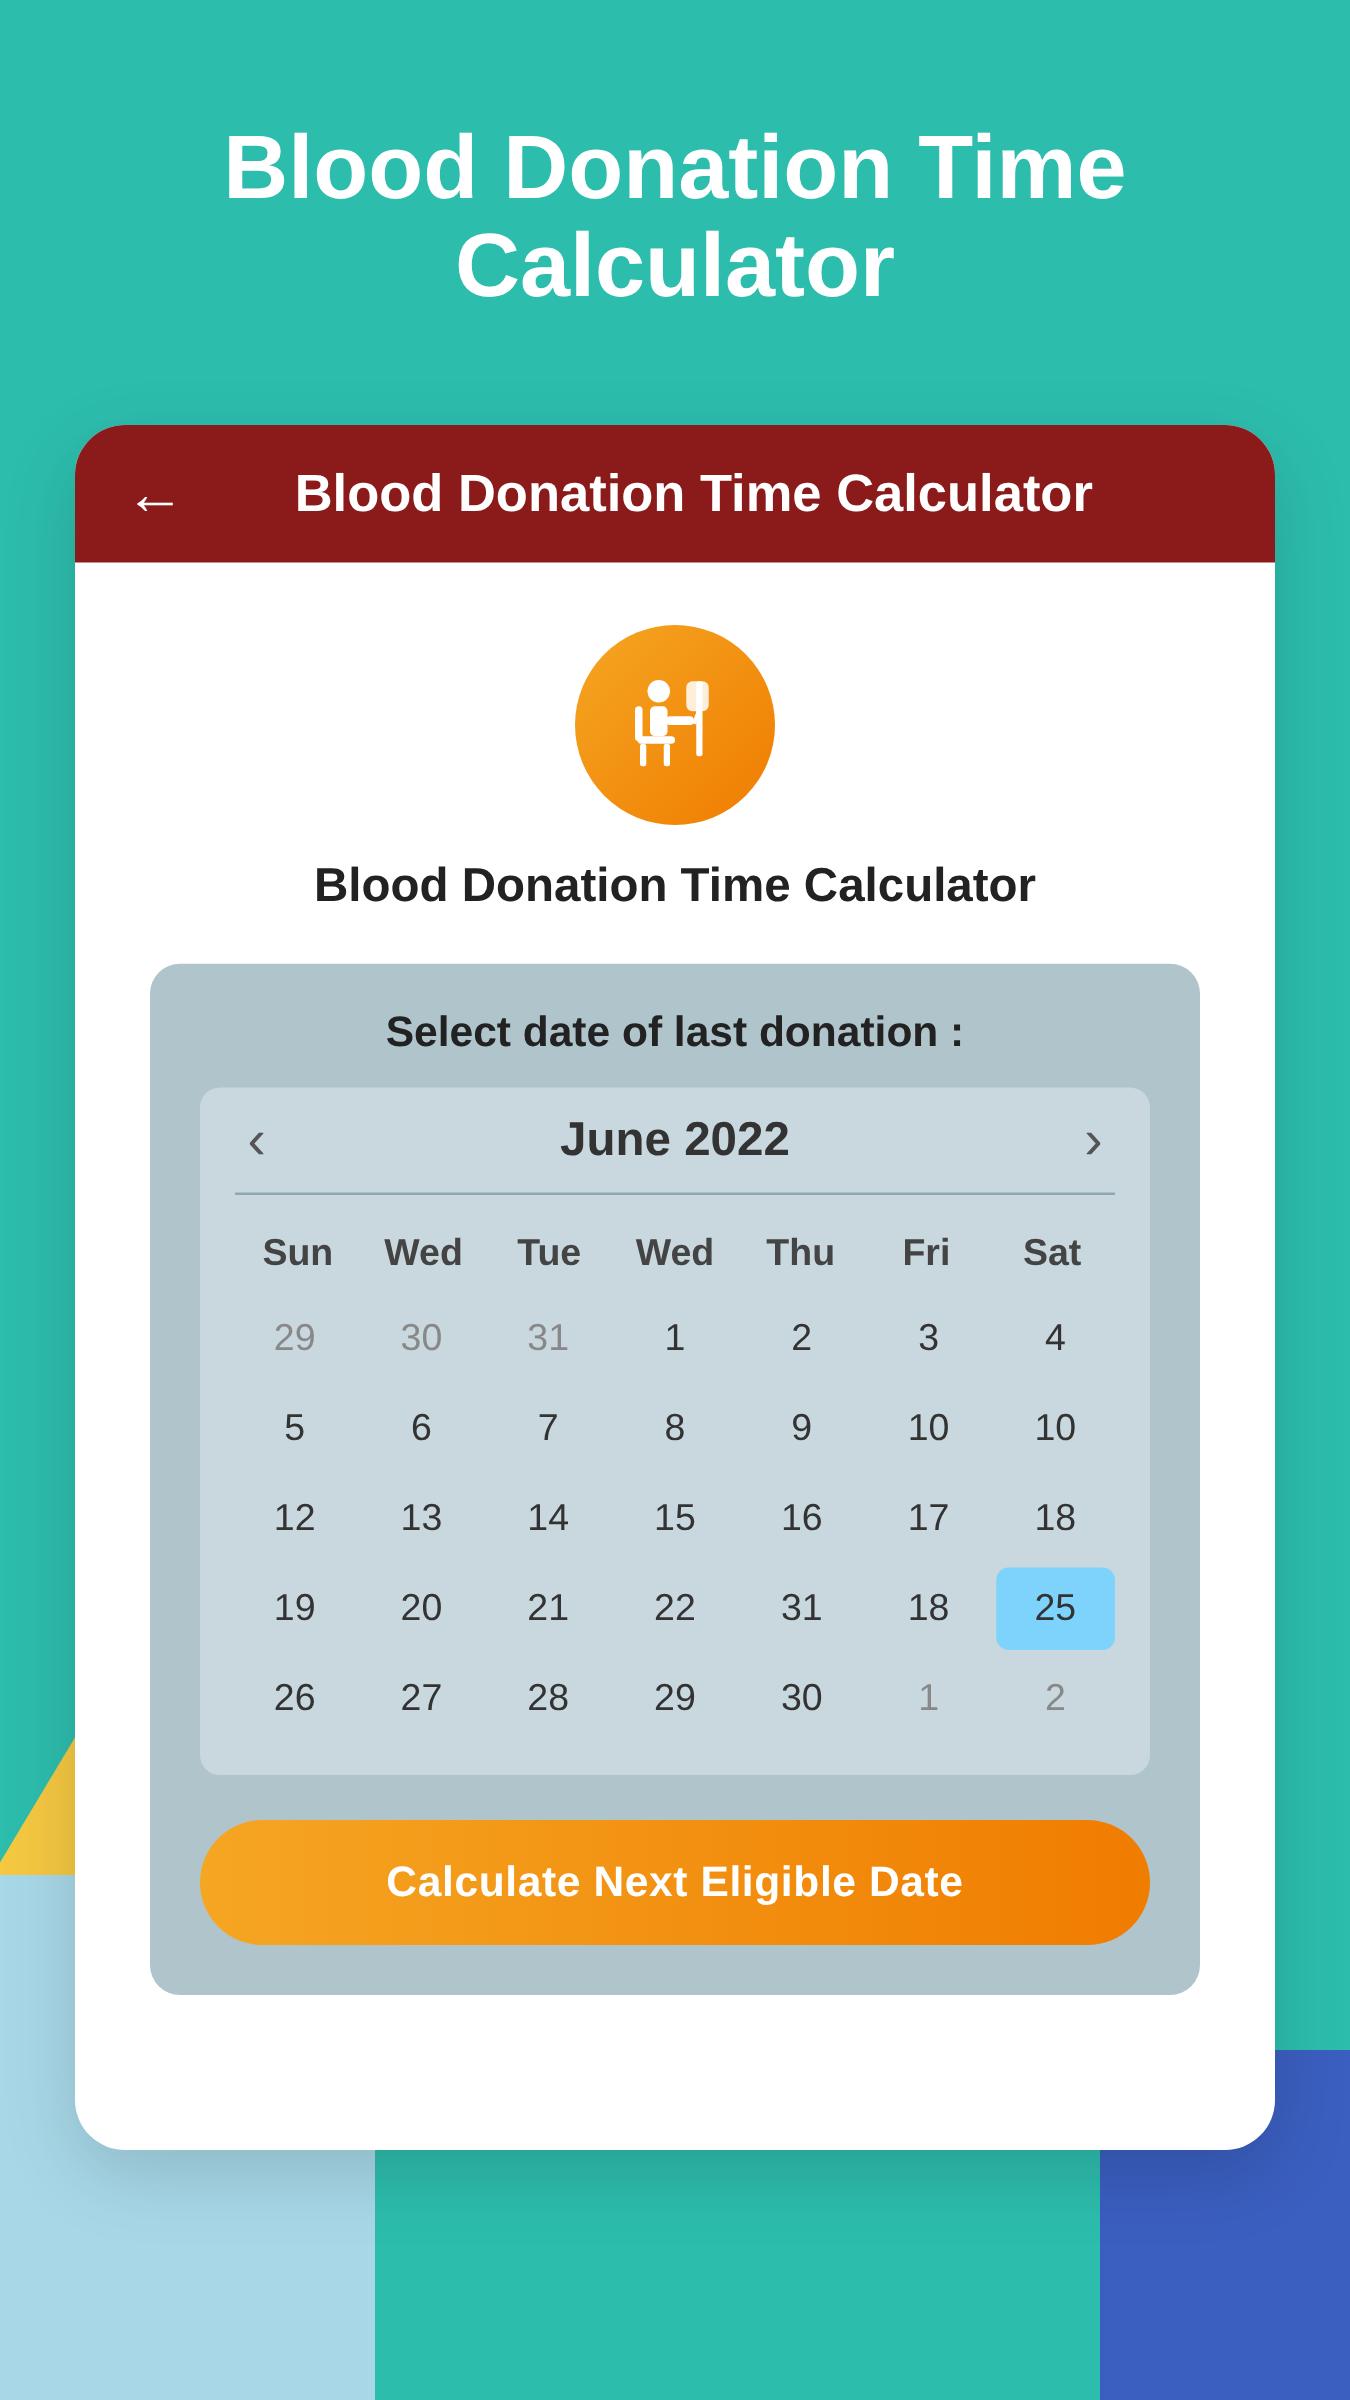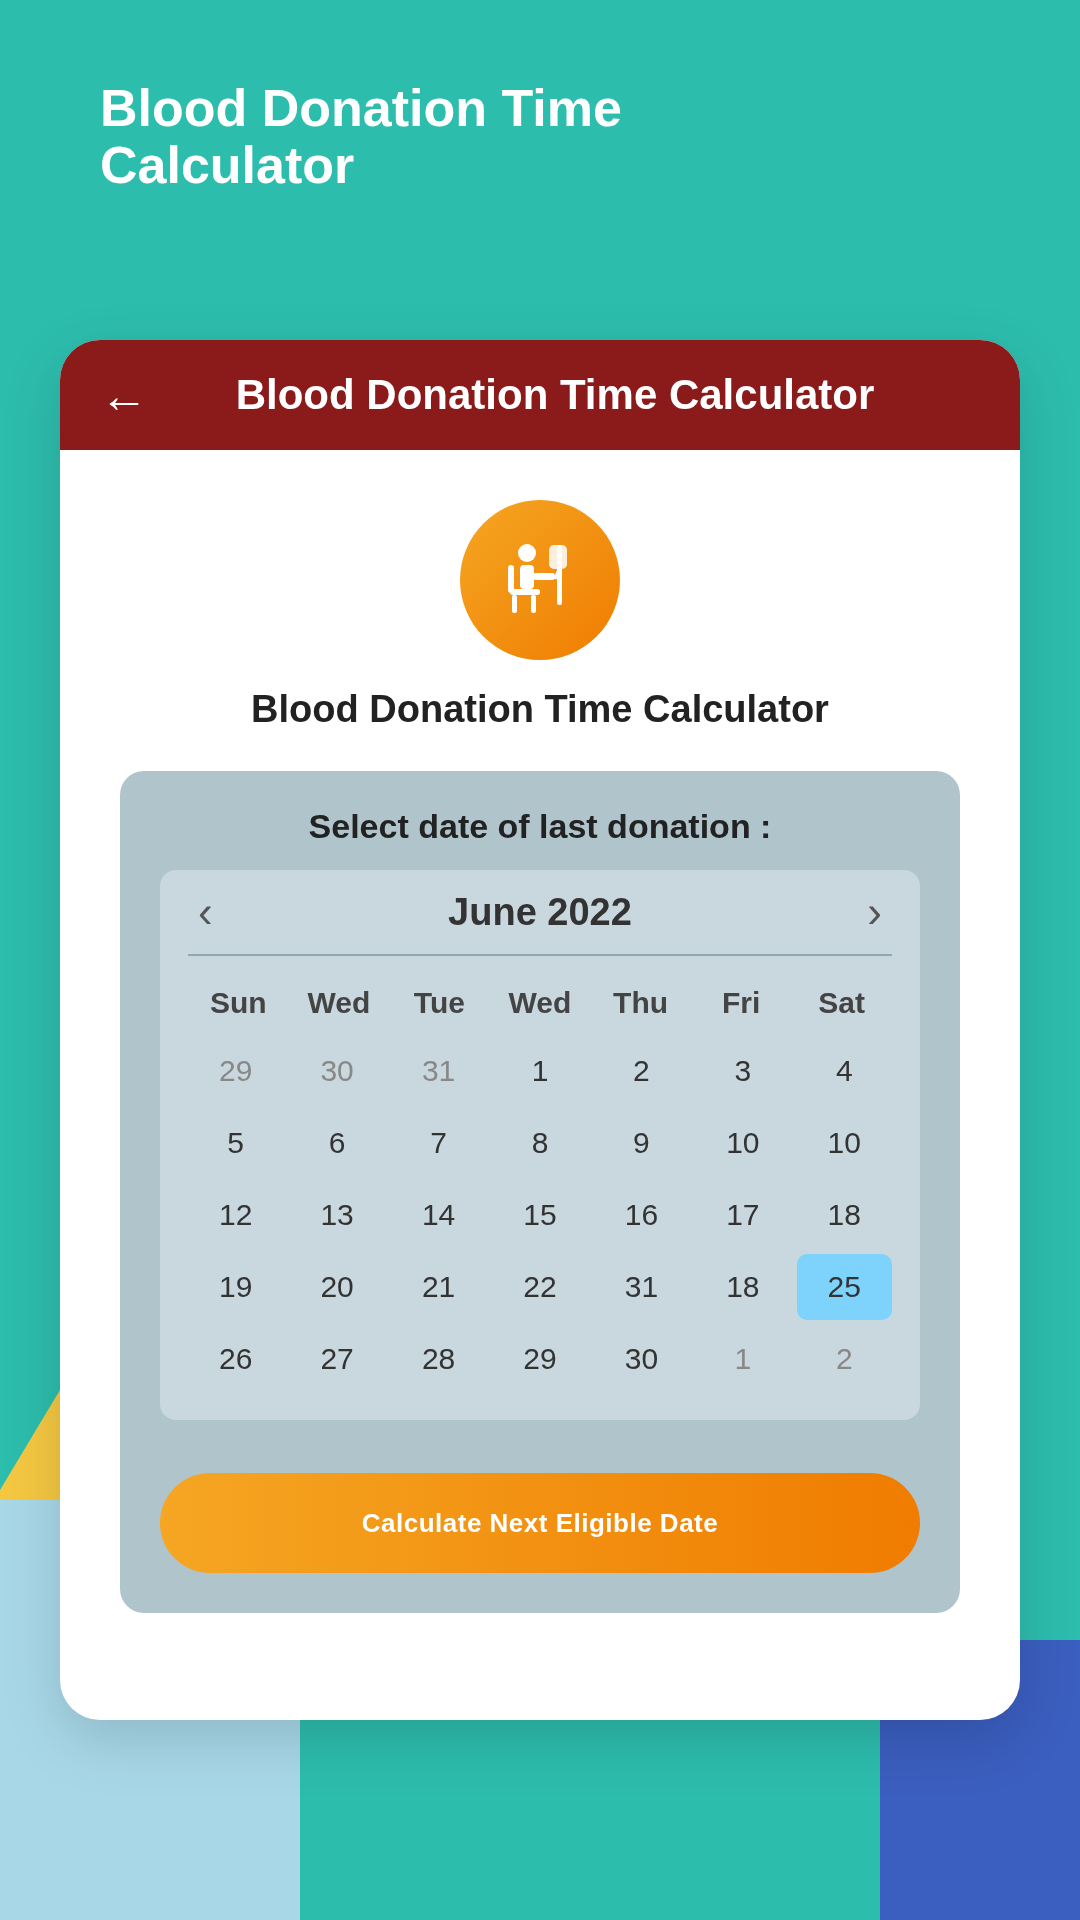--- a/index.html
+++ b/index.html
@@ -38,25 +38,26 @@
       right: 0;
       width: 200px;
       height: 280px;
       background-color: #3b5fc0;
       border-radius: 20px 0 0 0;
     }
 
     
     .page-title {
       position: absolute;
-      top: 80px;
+      top: 95px;
       left: 0;
       right: 0;
+      text-align: center;
       color: #ffffff;
-      font-size: 52px;
+      font-size: 72px;
       font-weight: 800;
       line-height: 1.1;
       padding: 0 100px;
     }
 
     
     .main-card {
       position: absolute;
       top: 340px;
       left: 60px;
@@ -217,24 +218,24 @@
     }
 
     
     .calc-button {
       width: 100%;
       height: 100px;
       background: linear-gradient(to right, #f5a623, #f07c00);
       border: none;
       border-radius: 50px;
       color: #ffffff;
-      font-size: 26px;
+      font-size: 34px;
       font-weight: 700;
       cursor: pointer;
-      margin-top: 53px;
+      margin-top: 36px;
       letter-spacing: 0.5px;
     }
   </style>
 </head>
 <body>
 
 <div class="bg-yellow-triangle"></div>
 <div class="bg-blue-rect"></div>
 <div class="bg-dark-blue-rect"></div>
 

